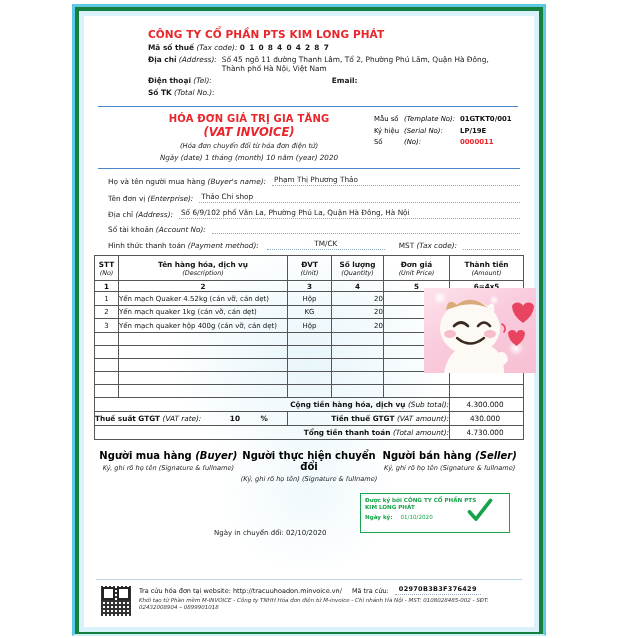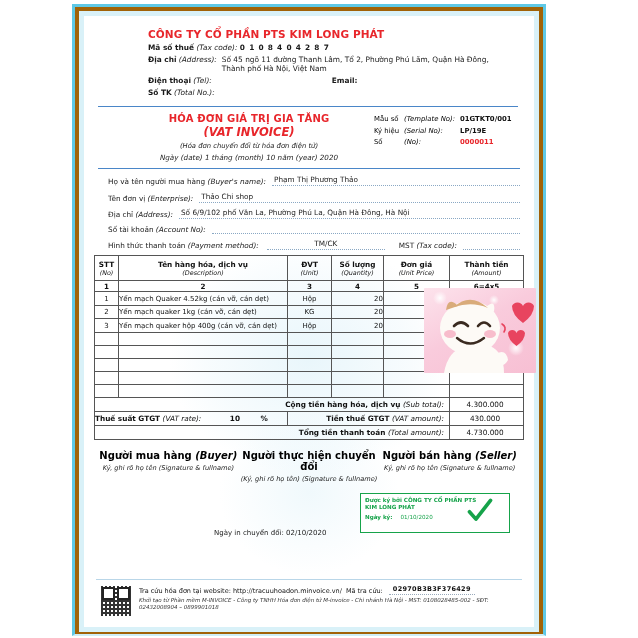--- a/index.html
+++ b/index.html
@@ -14,21 +14,21 @@
     position: relative;
     width: 638px; height: 638px;
     background: #ffffff;
   }
 
   
   .sheet {
     position: absolute;
     left: 72px; top: 4px;
     width: 474px; height: 632px;
-    background: #a16207;
+    background: #15803d;
     border-left: 3px solid #5ec8e5;
     border-right: 3px solid #5ec8e5;
     border-top: 3px solid #5ec8e5;
     border-bottom: 2px solid #cfeef7;
   }
   .sheet-inner {
     position: absolute;
     left: 4px; top: 4px; right: 4px; bottom: 2px;
     border: 5px solid #d9f1f8;
     background: #fff;
@@ -128,21 +128,21 @@
   th.hc { text-align: center; vertical-align: middle; height: 25px; }
   tr.numrow td { text-align: center; font-weight: bold; font-size: 7.2px; height: 11px; }
   tr.item td { height: 13.5px; }
   td.c { text-align: center; }
   td.r { text-align: right; padding-right: 3px; }
   td.l { text-align: left; padding-left: 3px; }
   tr.blank td { height: 13px; }
 
   
   .tot td { height: 14px; font-size: 7.3px; }
-  .tot .lab { text-align: right; padding-right: 5px; font-weight: bold; }
+  .tot .lab { text-align: right; font-weight: bold; }
   .tot .lab .en { font-style: italic; font-weight: normal; }
   .tot .amt { text-align: center; padding-right: 3px; font-weight: normal; }
   .vatrate { font-weight: bold; padding-left: 6px; }
   .vatrate .en { font-style: italic; font-weight: normal; }
   .vatrate .v { padding-left: 26px; }
   .vatrate .pc { padding-left: 18px; }
 
   
   .inwords {
     font-size: 7.3px; margin-top: 4px; padding-left: 6px;
@@ -204,21 +204,21 @@
   }
   .qr::before, .qr::after {
     content: ""; position: absolute; width: 9px; height: 9px;
     border: 2px solid #111; background: #fff;
   }
   .qr::before { left: 1px; top: 1px; }
   .qr::after { right: 1px; top: 1px; }
   .foot-txt { flex: 1; padding-left: 7px; }
   .f1 { font-size: 6.5px; color: #111; display: flex; align-items: flex-end; }
   .f1 .lk { margin-right: 4px; }
-  .f1 .mtc { }
+  .f1 .mtc { margin-left: 6px; }
   .f1 .code { font-weight: bold; letter-spacing: .3px; margin-left: 6px; border-bottom: 1px dotted #9ab; padding: 0 4px 1px 4px;}
   .f2 { font-size: 5.5px; font-style: italic; color: #333; margin-top: 2px; line-height: 1.35; }
 
   
   .sticker {
     position: absolute;
     left: 424px; top: 288px;
     width: 112px; height: 85px;
     background: linear-gradient(150deg, #fde3ec 0%, #f9cbdc 45%, #f7bfd3 100%);
     overflow: hidden;

